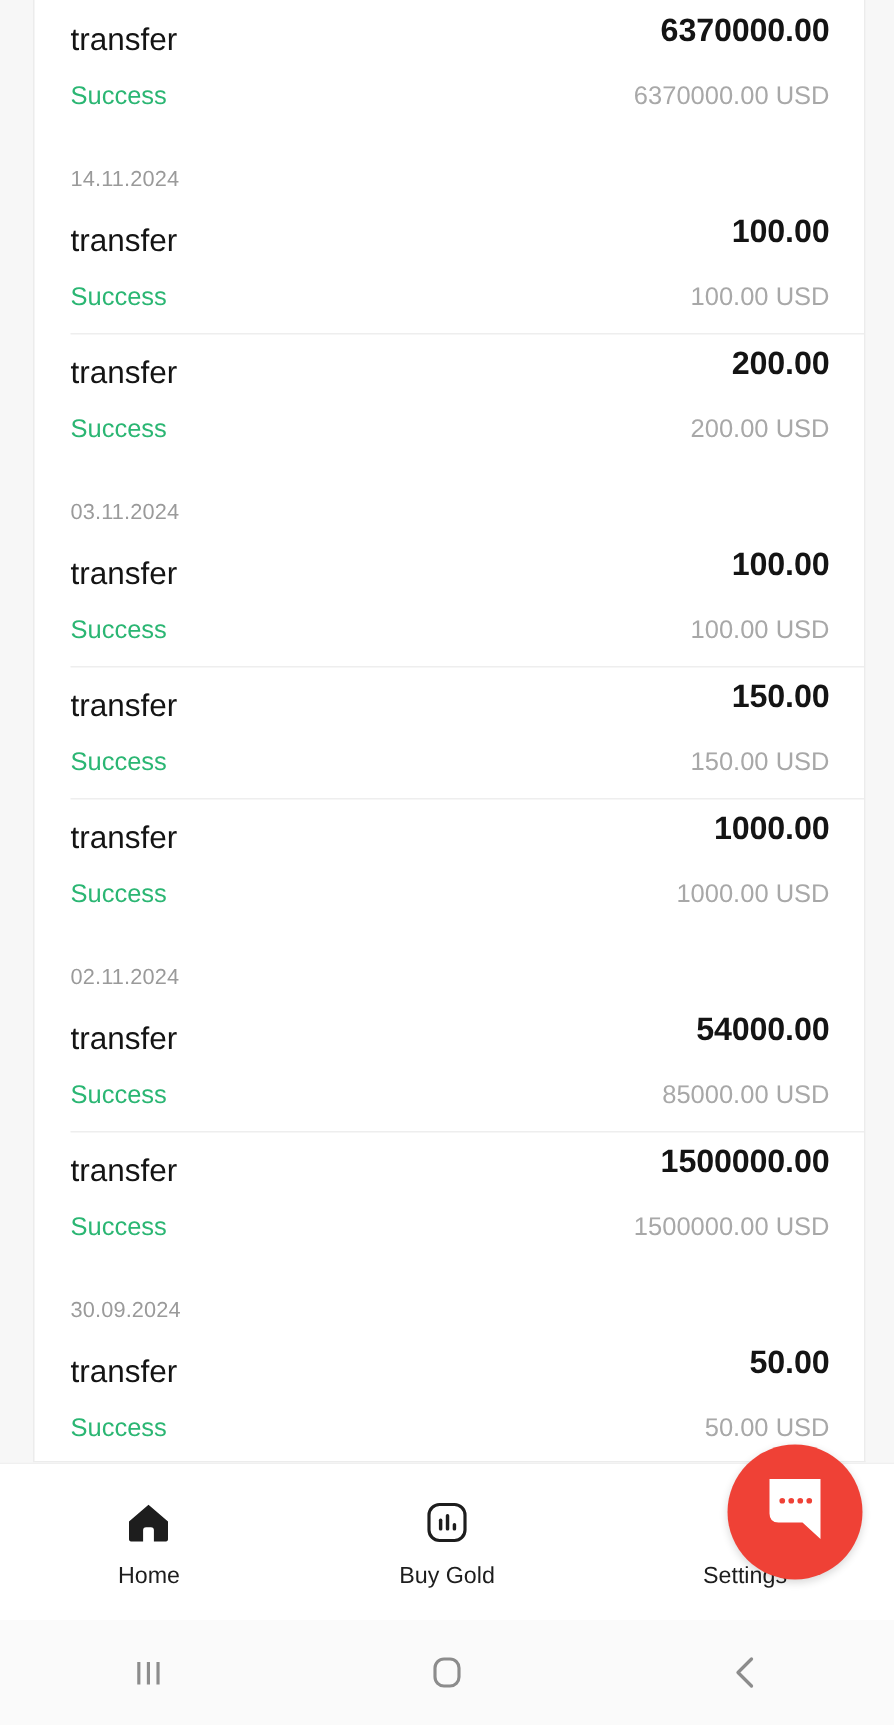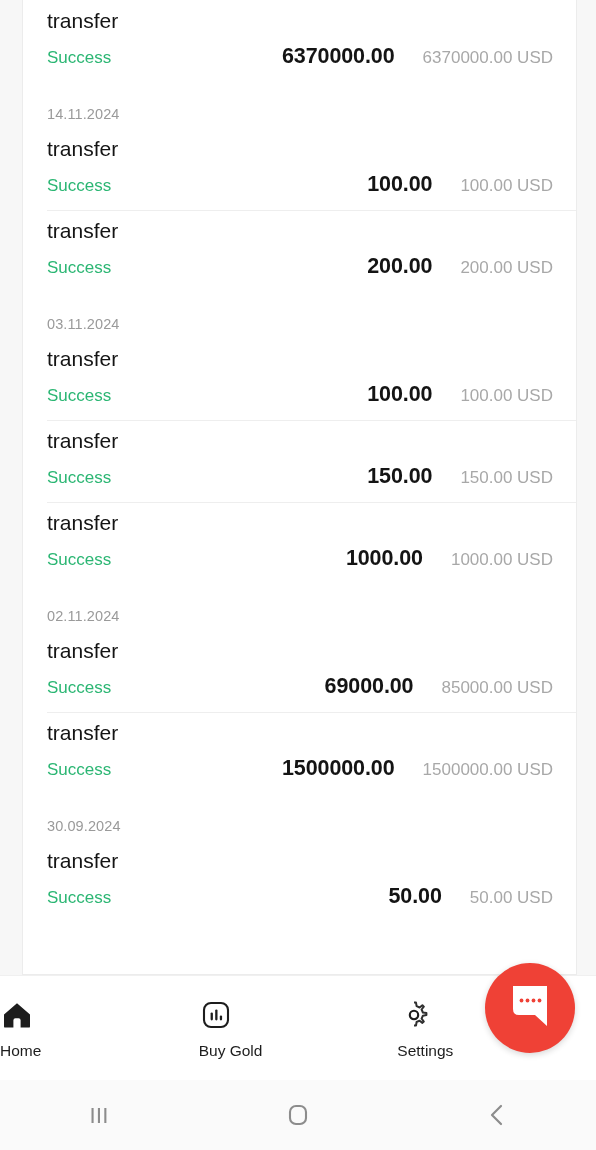--- a/index.html
+++ b/index.html
@@ -46,21 +46,21 @@
     padding:7px 23px 12px 24px;
   }
   .tx-row.with-divider::before{
     content:"";
     position:absolute;
     left:24px; right:0px; top:0;
     height:1px;
     background:#eeeeee;
   }
   .tx-left { display:flex; flex-direction:column; }
-  .tx-right { display:flex; flex-direction:row; align-items:flex-end;gap:16px; }
+  .tx-right { display:flex; flex-direction:column; align-items:flex-end;gap:16px; }
 
   .tx-title {
     font-size:21px;
     color:#141414;
     line-height:27px;
     font-weight:400;
   }
   .tx-status {
     font-size:17px;
     color:#2bb673;
@@ -89,20 +89,21 @@
     background:#ffffff;
     border-top:1px solid #f0f0f0;
     display:flex;
     align-items:flex-start;
   }
   .tab-item {
     flex:1 1 0;
     height:105px;
     display:flex;
     flex-direction:column;
+    align-items:center;
     justify-content:flex-start;
     padding-top:22px;
   }
   .tab-icon {
     width:34px; height:34px;
     display:flex; align-items:center; justify-content:center;
   }
   .tab-icon svg { display:block; }
   .tab-label {
     margin-top:9px;
@@ -208,21 +209,21 @@
             <div class="tx-currency">1000.00 USD</div>
           </div>
         </div>
         <div class="date-header">02.11.2024</div>
         <div class="tx-row">
           <div class="tx-left">
             <div class="tx-title">transfer</div>
             <div class="tx-status">Success</div>
           </div>
           <div class="tx-right">
-            <div class="tx-amount">69000.00</div>
+            <div class="tx-amount">54000.00</div>
             <div class="tx-currency">85000.00 USD</div>
           </div>
         </div>
         <div class="tx-row with-divider">
           <div class="tx-left">
             <div class="tx-title">transfer</div>
             <div class="tx-status">Success</div>
           </div>
           <div class="tx-right">
             <div class="tx-amount">1500000.00</div>

